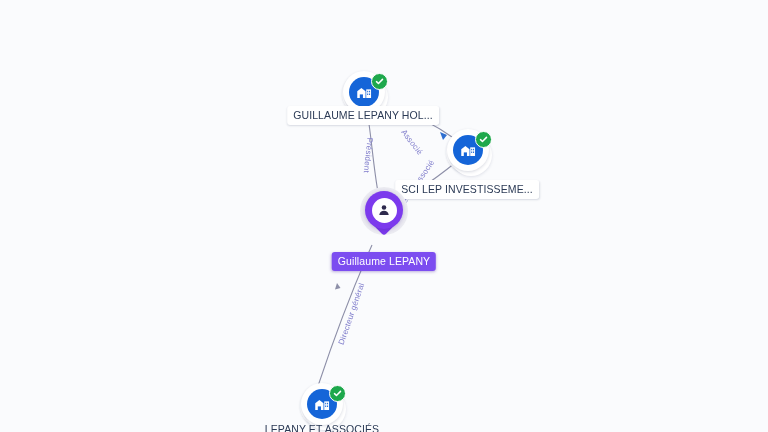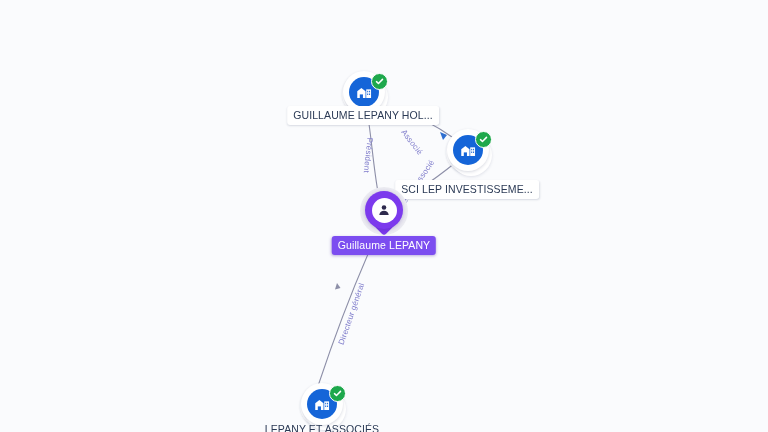--- a/index.html
+++ b/index.html
@@ -152,20 +152,21 @@
     background: #ffffff;
     border-radius: 3px;
     padding: 3px 6px 4px 6px;
     box-shadow: 0 1px 2px rgba(40,50,90,0.16);
     text-align: right;
   }
   .node-label.selected {
     background: #7c4df0;
     color: #ffffff;
     box-shadow: 0 1px 3px rgba(70,30,160,0.35);
+    margin-top: 16px;
   }
   .node-label.plain {
     background: transparent;
     box-shadow: none;
   }
 
   
   .edge-label {
     position: absolute;
     white-space: nowrap;

